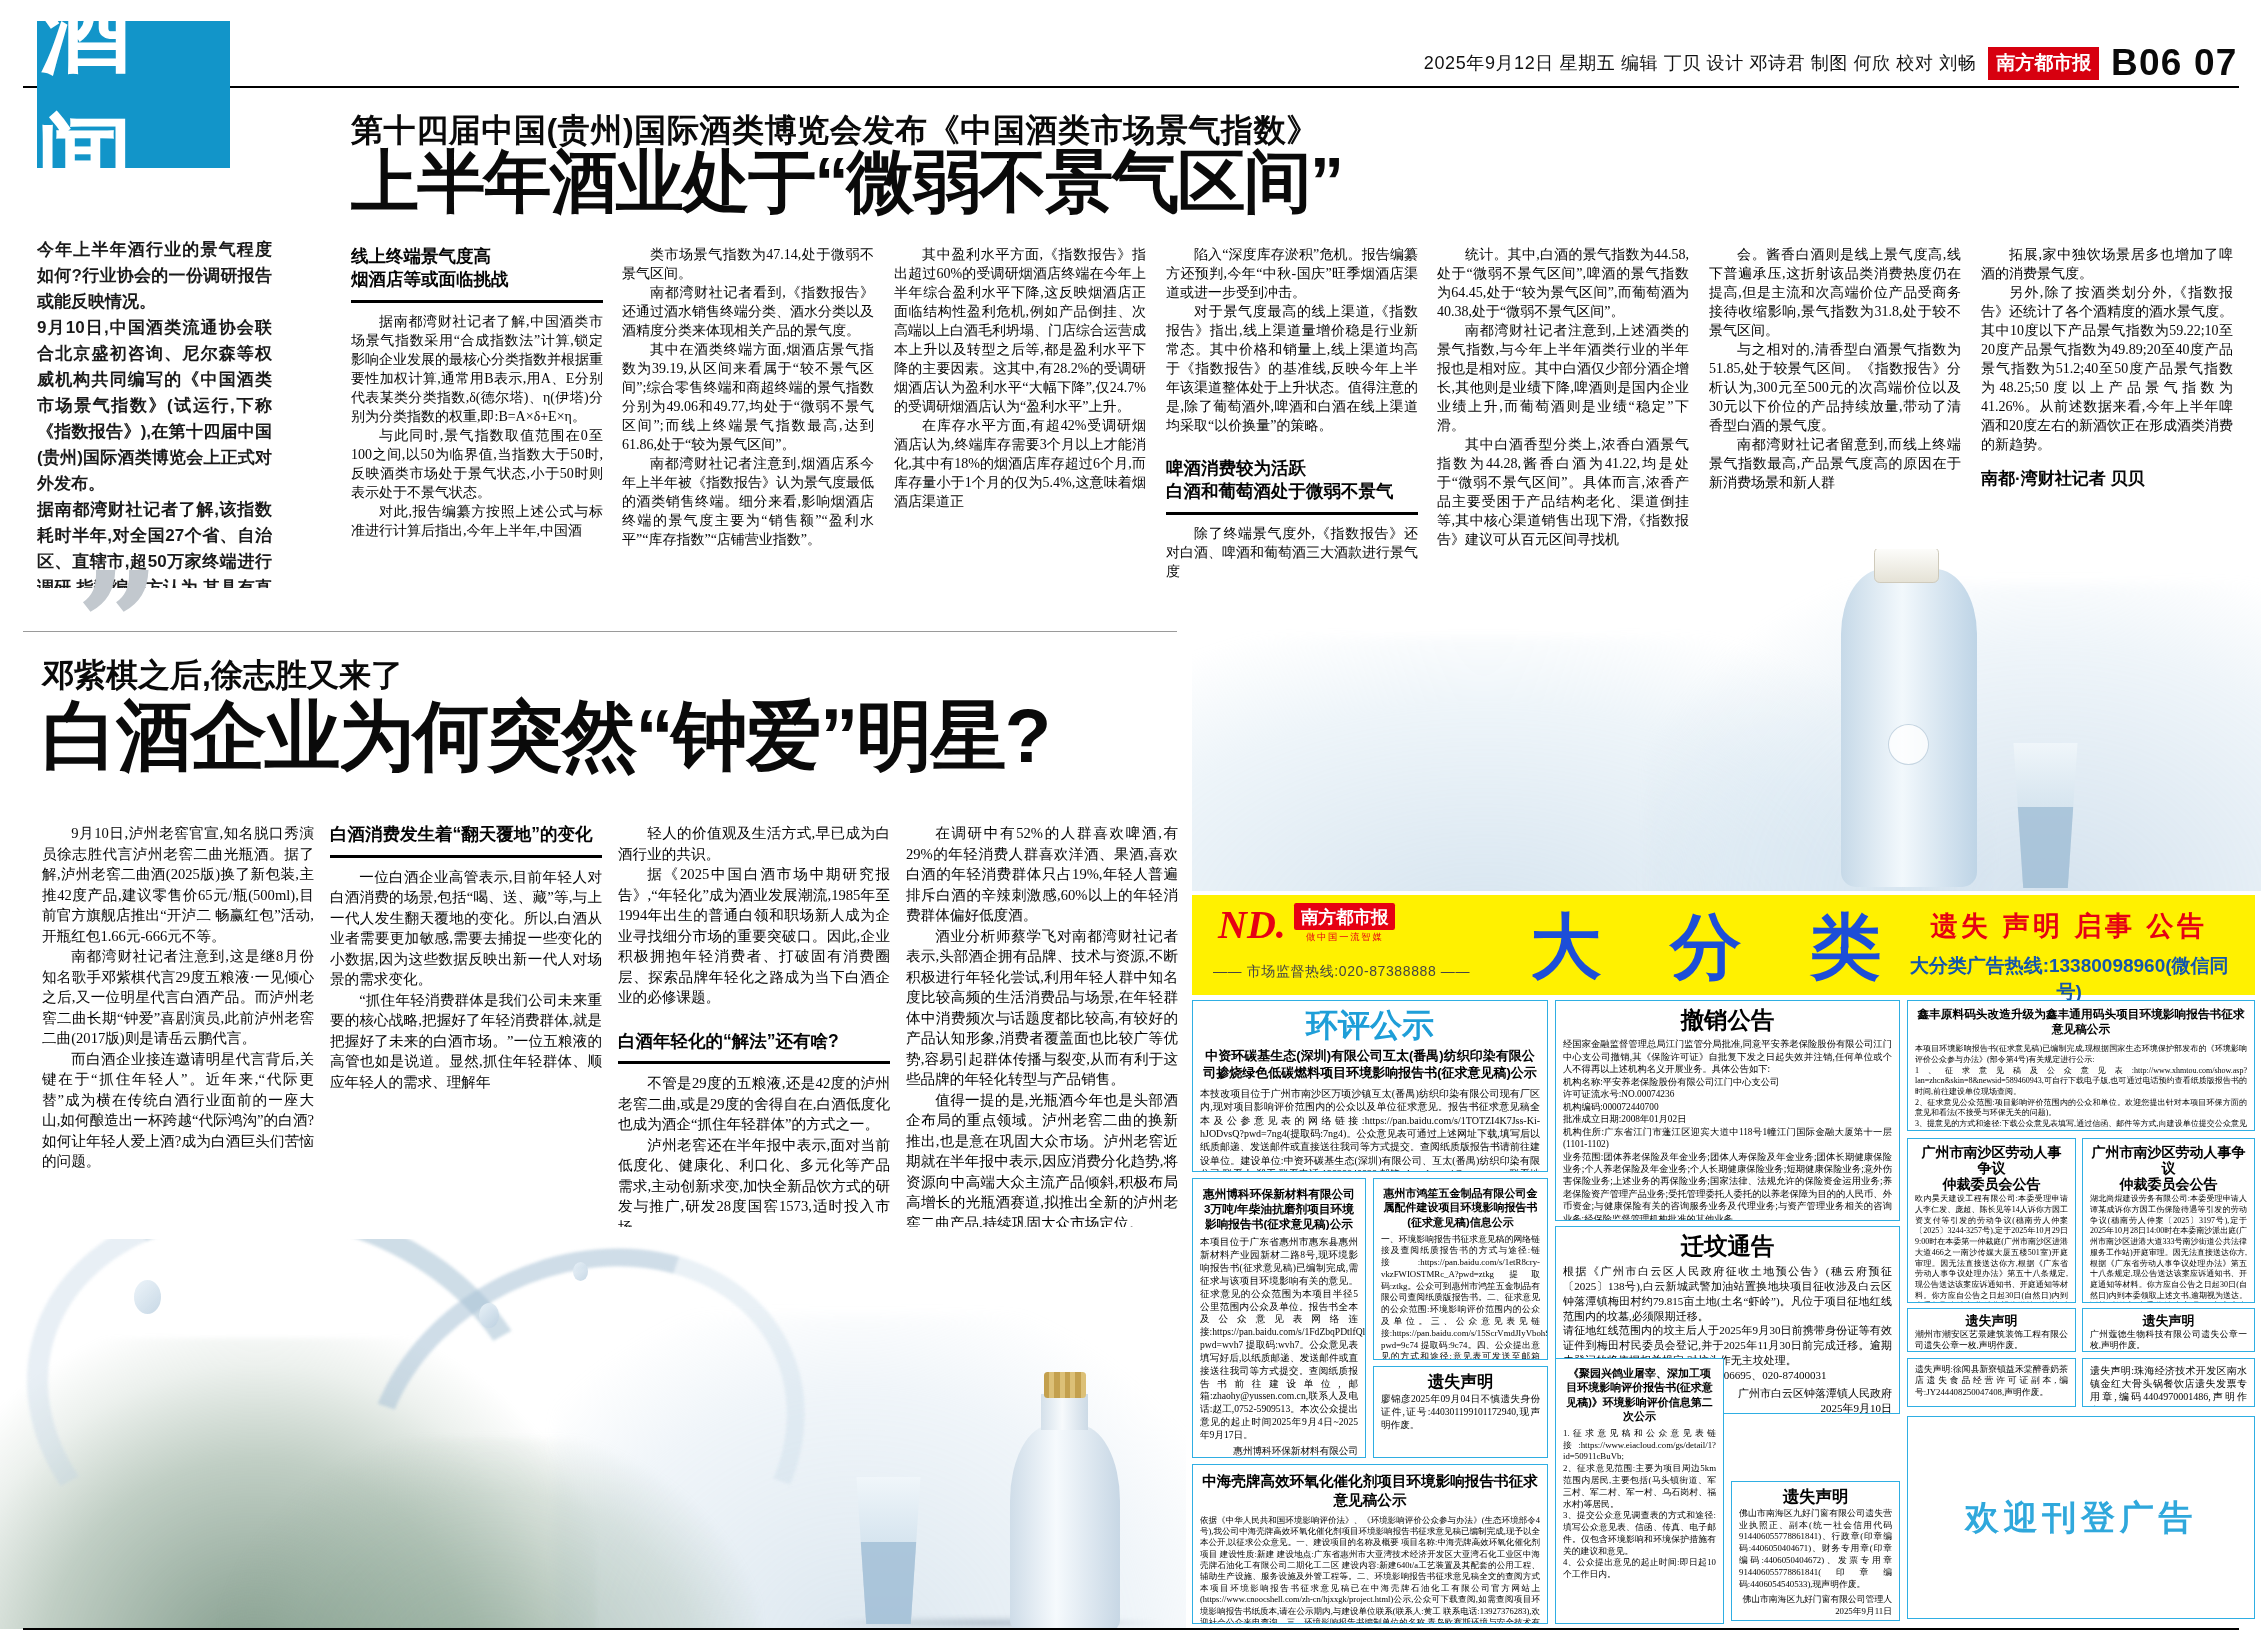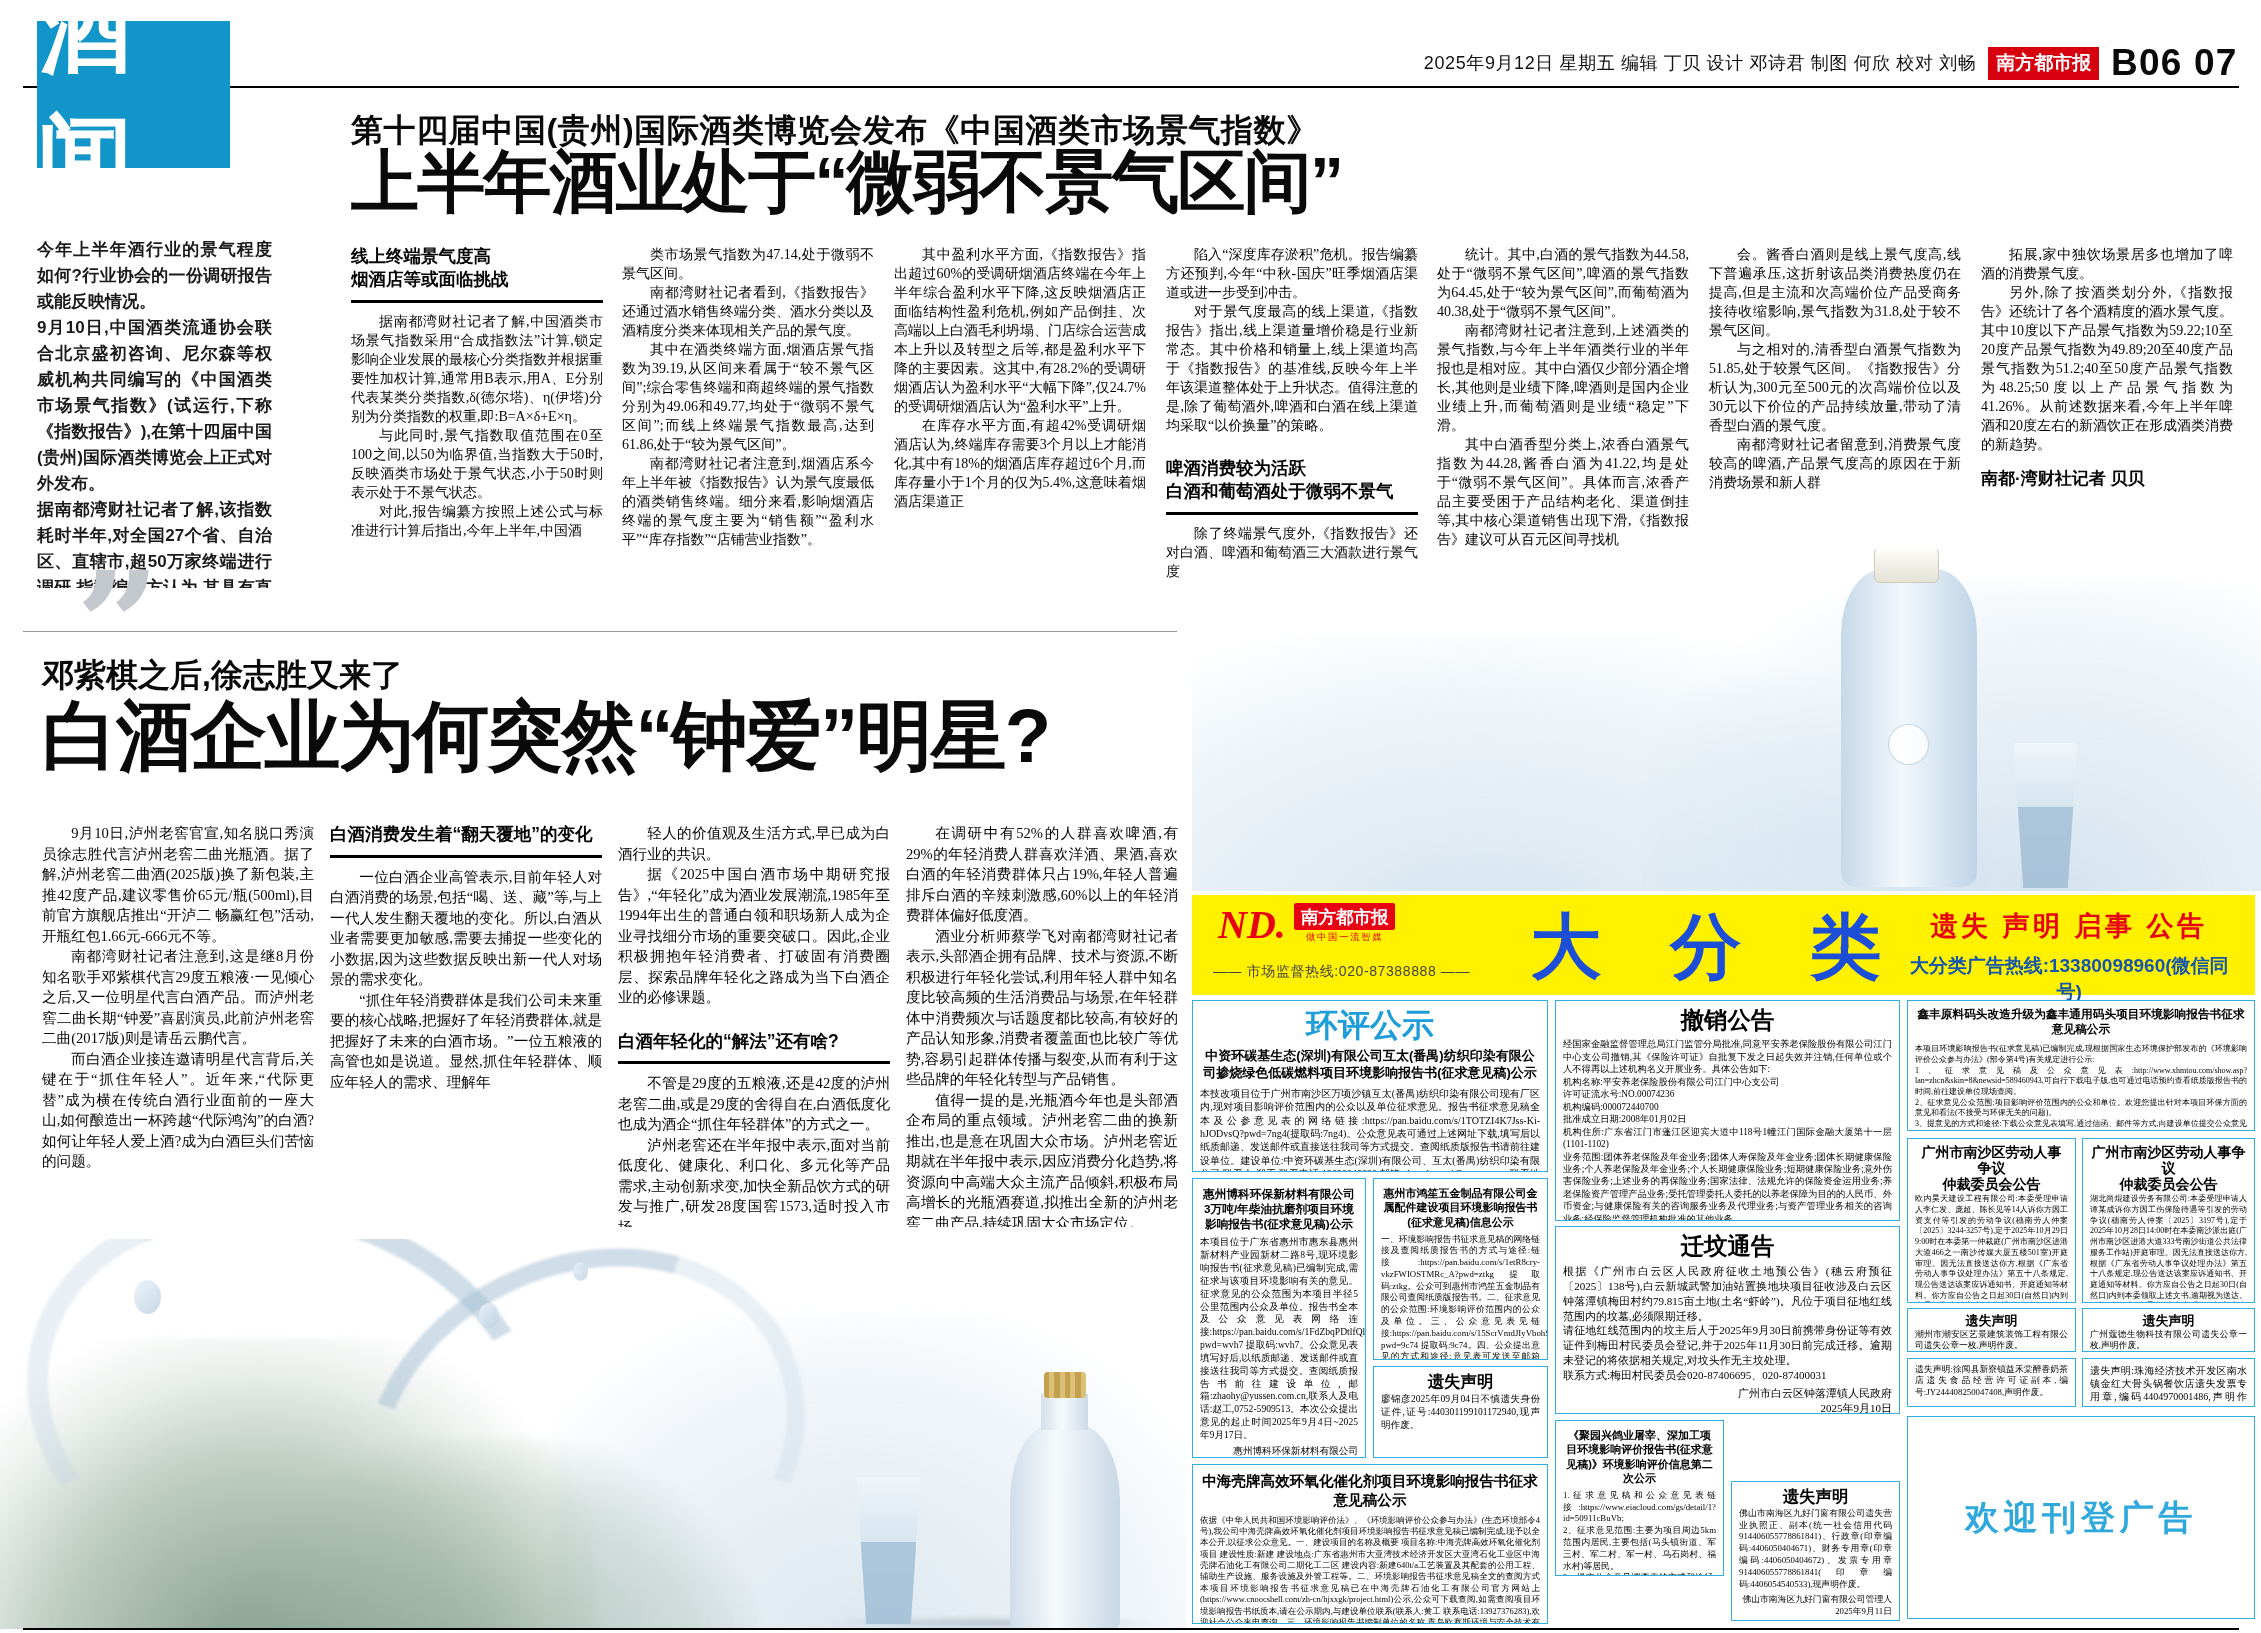--- a/index.html
+++ b/index.html
@@ -215,21 +215,21 @@
   <div>
       <p>统计。其中,白酒的景气指数为44.58,处于“微弱不景气区间”,啤酒的景气指数为64.45,处于“较为景气区间”,而葡萄酒为40.38,处于“微弱不景气区间”。</p>
       <p>南都湾财社记者注意到,上述酒类的景气指数,与今年上半年酒类行业的半年报也是相对应。其中白酒仅少部分酒企增长,其他则是业绩下降,啤酒则是国内企业业绩上升,而葡萄酒则是业绩“稳定”下滑。</p>
       <p>其中白酒香型分类上,浓香白酒景气指数为44.28,酱香白酒为41.22,均是处于“微弱不景气区间”。具体而言,浓香产品主要受困于产品结构老化、渠道倒挂等,其中核心渠道销售出现下滑,《指数报告》建议可从百元区间寻找机</p>
     </div>
 </div>
 <div class="a1col" style="left:1709px">
   <div>
       <p>会。酱香白酒则是线上景气度高,线下普遍承压,这折射该品类消费热度仍在提高,但是主流和次高端价位产品受商务接待收缩影响,景气指数为31.8,处于较不景气区间。</p>
       <p>与之相对的,清香型白酒景气指数为51.85,处于较景气区间。《指数报告》分析认为,300元至500元的次高端价位以及30元以下价位的产品持续放量,带动了清香型白酒的景气度。</p>
-      <p>南都湾财社记者留意到,消费景气度较高的啤酒,产品景气度高的原因在于新消费场景和新人群</p>
+      <p>南都湾财社记者留意到,而线上终端景气指数最高,产品景气度高的原因在于新消费场景和新人群</p>
     </div>
 </div>
 <div class="a1col" style="left:1981px">
   <div>
       <p>拓展,家中独饮场景居多也增加了啤酒的消费景气度。</p>
       <p>另外,除了按酒类划分外,《指数报告》还统计了各个酒精度的酒水景气度。其中10度以下产品景气指数为59.22;10至20度产品景气指数为49.89;20至40度产品景气指数为51.2;40至50度产品景气指数为48.25;50度以上产品景气指数为41.26%。从前述数据来看,今年上半年啤酒和20度左右的新酒饮正在形成酒类消费的新趋势。</p>
     </div>
   <div class="byline">南都·湾财社记者 贝贝</div>
 </div>
 
@@ -329,21 +329,21 @@
 
 </div>
 <div class="adbox" style="left:1555px;top:1226px;width:345px;height:188px;font-size:11px">
   <div class="ad-cat">迁坟通告</div>
   <div class="ad-body">根据《广州市白云区人民政府征收土地预公告》(穗云府预征〔2025〕138号),白云新城武警加油站置换地块项目征收涉及白云区钟落潭镇梅田村约79.815亩土地(土名“虾岭”)。凡位于项目征地红线范围内的坟墓,必须限期迁移。
 请征地红线范围内的坟主后人于2025年9月30日前携带身份证等有效证件到梅田村民委员会登记,并于2025年11月30日前完成迁移。逾期未登记的将依据相关规定,对坟头作无主坟处理。
 联系方式:梅田村民委员会020-87406695、020-87400031</div>
   <div class="ad-sign">广州市白云区钟落潭镇人民政府
 2025年9月10日</div>
 </div>
-<div class="adbox" style="left:1555px;top:1420px;width:169px;height:156px;font-size:8.8px">
+<div class="adbox" style="left:1555px;top:1358px;width:169px;height:266px;font-size:8.8px">
   <div class="ad-title" style="font-size:11px">《聚园兴鸽业屠宰、深加工项目环境影响评价报告书(征求意见稿)》环境影响评价信息第二次公示</div>
   <div class="ad-body">1.征求意见稿和公众意见表链接:https://www.eiacloud.com/gs/detail/1?id=50911cBuVb;
 2、征求意见范围:主要为项目周边5km范围内居民,主要包括(马头镇街道、军三村、军二村、军一村、乌石岗村、福水村)等居民。
 3、提交公众意见调查表的方式和途径:填写公众意见表、信函、传真、电子邮件。仅包含环境影响和环境保护措施有关的建议和意见。
 4、公众提出意见的起止时间:即日起10个工作日内。</div>
 </div>
 <div class="adbox" style="left:1731px;top:1481px;width:169px;height:140px;font-size:8.8px">
   <div class="ad-cat cat-sm">遗失声明</div>
   <div class="ad-body">佛山市南海区九好门窗有限公司遗失营业执照正、副本(统一社会信用代码914406055778861841)、行政章(印章编码:4406050404671)、财务专用章(印章编码:4406050404672)、发票专用章914406055778861841(印章编码:4406054540533),现声明作废。</div>
   <div class="ad-sign">佛山市南海区九好门窗有限公司管理人

